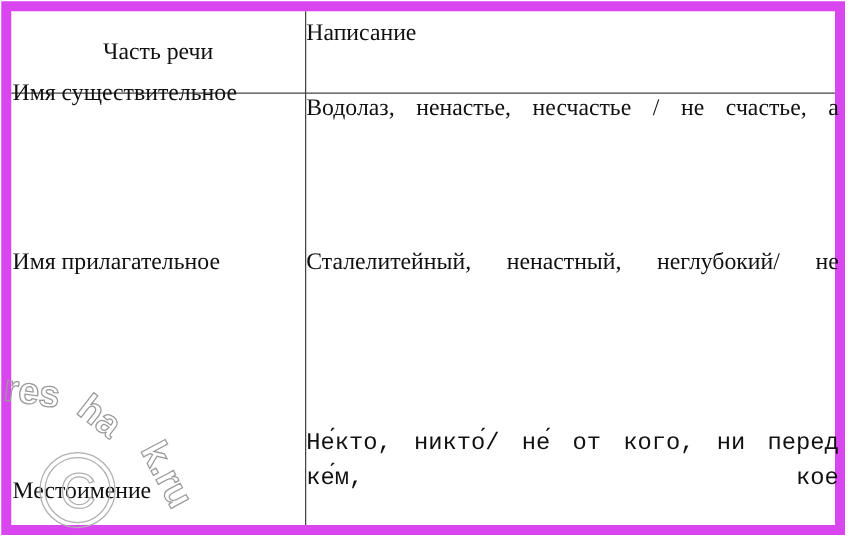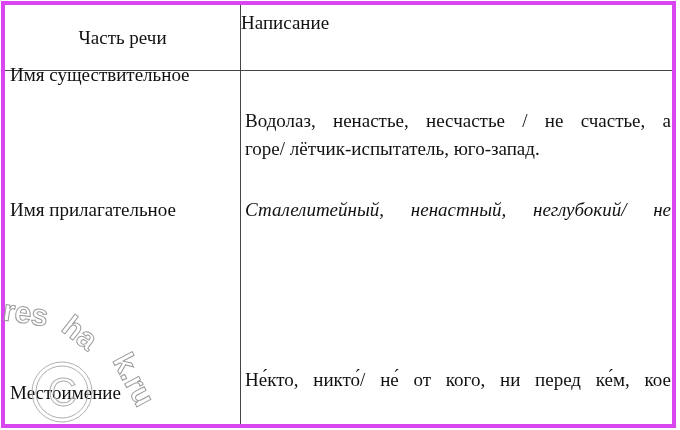--- a/index.html
+++ b/index.html
@@ -14,21 +14,21 @@
       overflow: hidden;
       font-family: "Liberation Serif", "DejaVu Serif", serif;
       color: #111111;
     }
     .table {
       position: absolute;
       left: 1px;
       top: 1px;
       width: 675px;
       height: 427px;
-      border: 4px solid #d946ef;
+      border: 8px solid #d946ef;
       box-sizing: border-box;
     }
     .vline {
       position: absolute;
       left: 235px;
       top: 0;
       width: 1px;
       height: 100%;
       background: #444444;
     }
@@ -105,32 +105,31 @@
 
   <div class="hdr-left">
     <span>Часть речи</span>
   </div>
   <div class="hdr-right">
     <div>Написание</div>
   </div>
 </div>
 
 <div class="cell-left" style="top:61px;">Имя существительное</div>
-<div class="cell-right" style="top:73px;margin-top:34px;">
+<div class="cell-right" style="top:73px;">
   <span class="line">Водолаз, ненастье, несчастье / не счастье, а</span>
-  <span class="line last">горе/ лётчик-испытатель, юго-запад.</span>
 </div>
 
 <div class="cell-left" style="top:196px;">Имя прилагательное</div>
-<div class="cell-right" style="top:196px;font-style:italic;">
+<div class="cell-right" style="top:196px;">
   <span class="line">Сталелитейный, ненастный, неглубокий/ не</span>
 </div>
 
 <div class="cell-left" style="top:347px;margin-top:32px;">Местоимение</div>
-<div class="cell-right" style="top:366px;">
+<div class="cell-right" style="top:340px;font-family:Liberation Mono, monospace;">
   <span class="line">Не́кто, никто́/ не́ от кого, ни перед ке́м, кое</span>
 </div>
 
 <svg class="watermark" viewBox="0 0 240 140">
   <g fill="none" stroke="#9a9a9a" stroke-width="1" font-family="Liberation Sans, DejaVu Sans, sans-serif" font-size="30" font-weight="bold">
     <text x="2" y="30" transform="rotate(8 2 30)">res</text>
     <text x="60" y="40" transform="rotate(38 60 40)">ha</text>
     <text x="112" y="70" transform="rotate(62 112 70)">k.ru</text>
   </g>
   <g fill="none" stroke="#b0b0b0" stroke-width="1">

